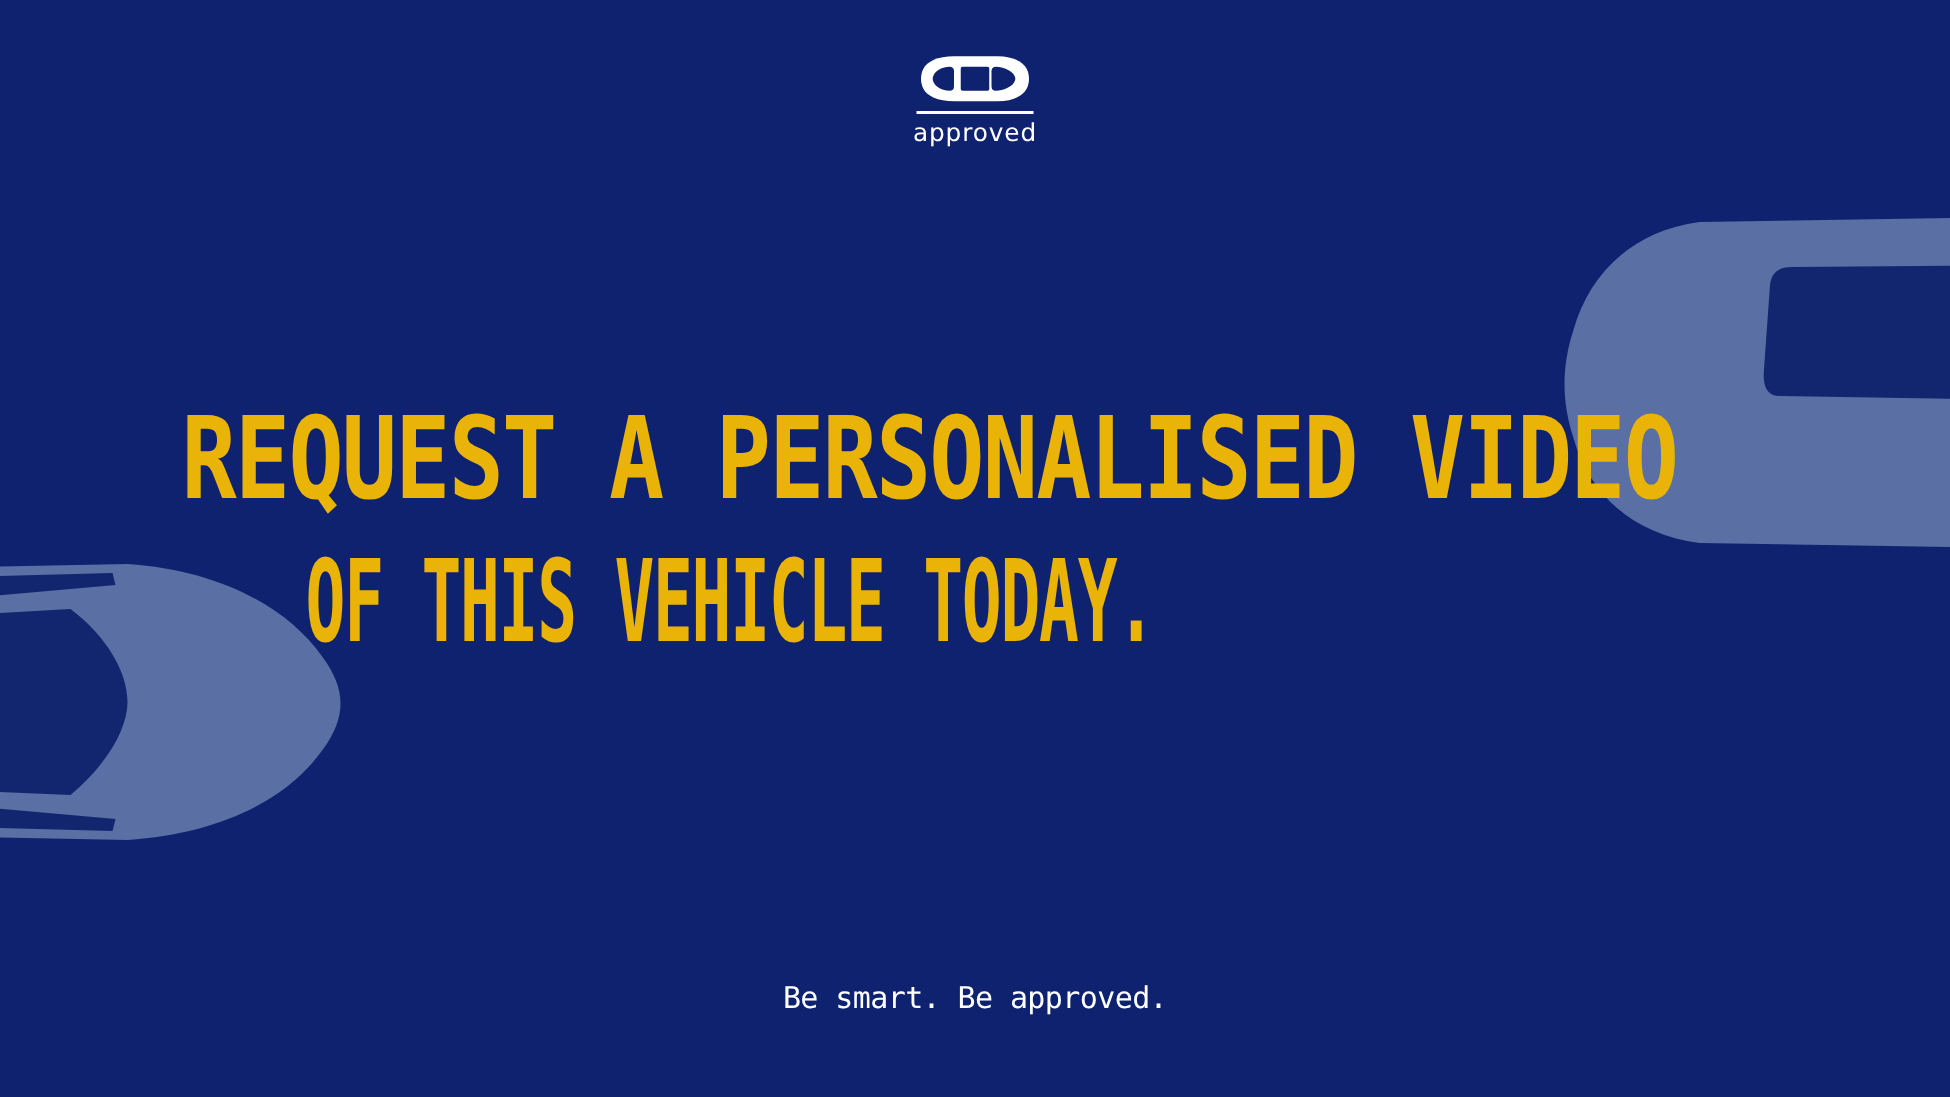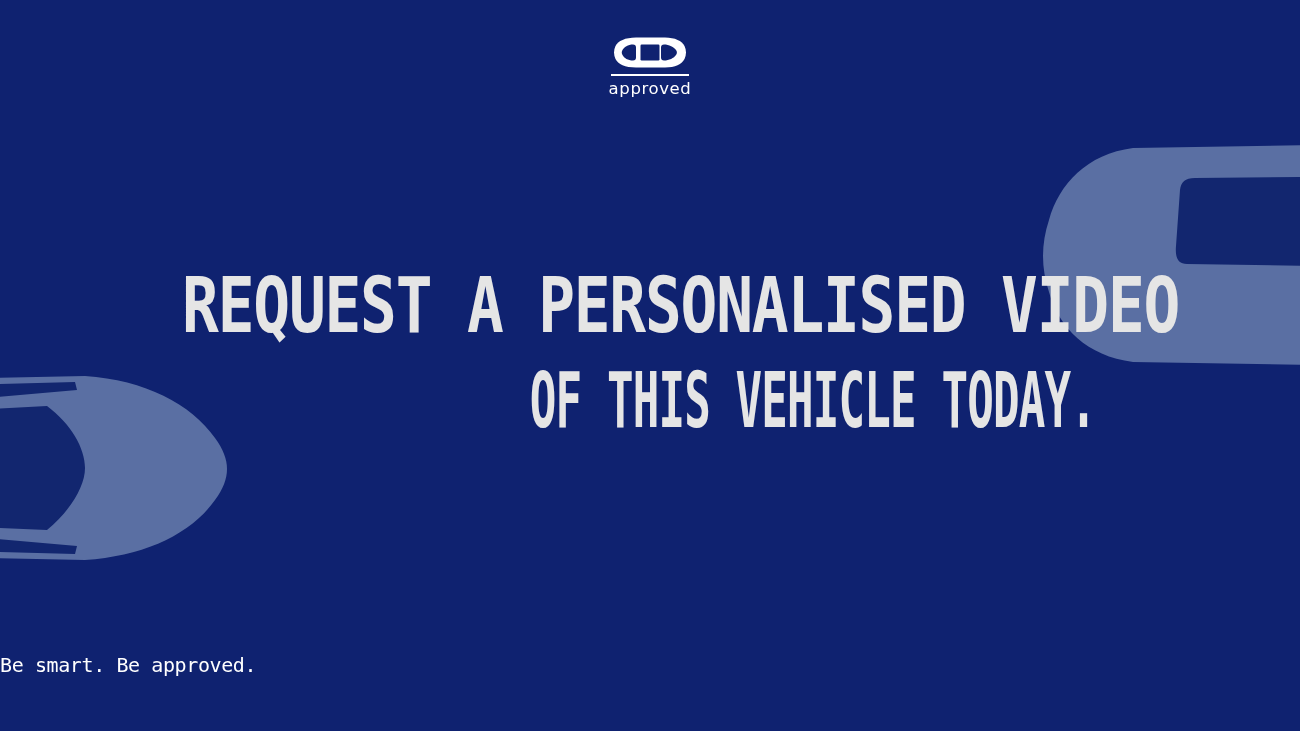--- a/index.html
+++ b/index.html
@@ -65,22 +65,22 @@
     font-weight: 400;
     line-height: 1;
   }
 
   
   #headline {
     position: absolute;
     top: 268px;
     left: 0;
     width: 1300px;
-    text-align: right;
-    color: #e5e5e5;
+    text-align: left;
+    color: #eab308;
     font-family: "DejaVu Sans Mono", "Liberation Mono", monospace;
     font-weight: 700;
     line-height: 0.99;
   }
   .headline-line {
     display: block;
     white-space: nowrap;
   }
   #headline-line-1 {
     font-size: 76px;
@@ -95,20 +95,21 @@
     transform: scaleX(1.02);
     transform-origin: center center;
   }
 
   
   #tagline {
     position: absolute;
     top: 655px;
     left: 0;
     width: 100%;
+    text-align: center;
     color: #ffffff;
     font-family: "DejaVu Sans Mono", "Liberation Mono", monospace;
     font-size: 20px;
     font-weight: 400;
     letter-spacing: -0.4px;
     line-height: 1;
   }
 </style>
 </head>
 <body>

